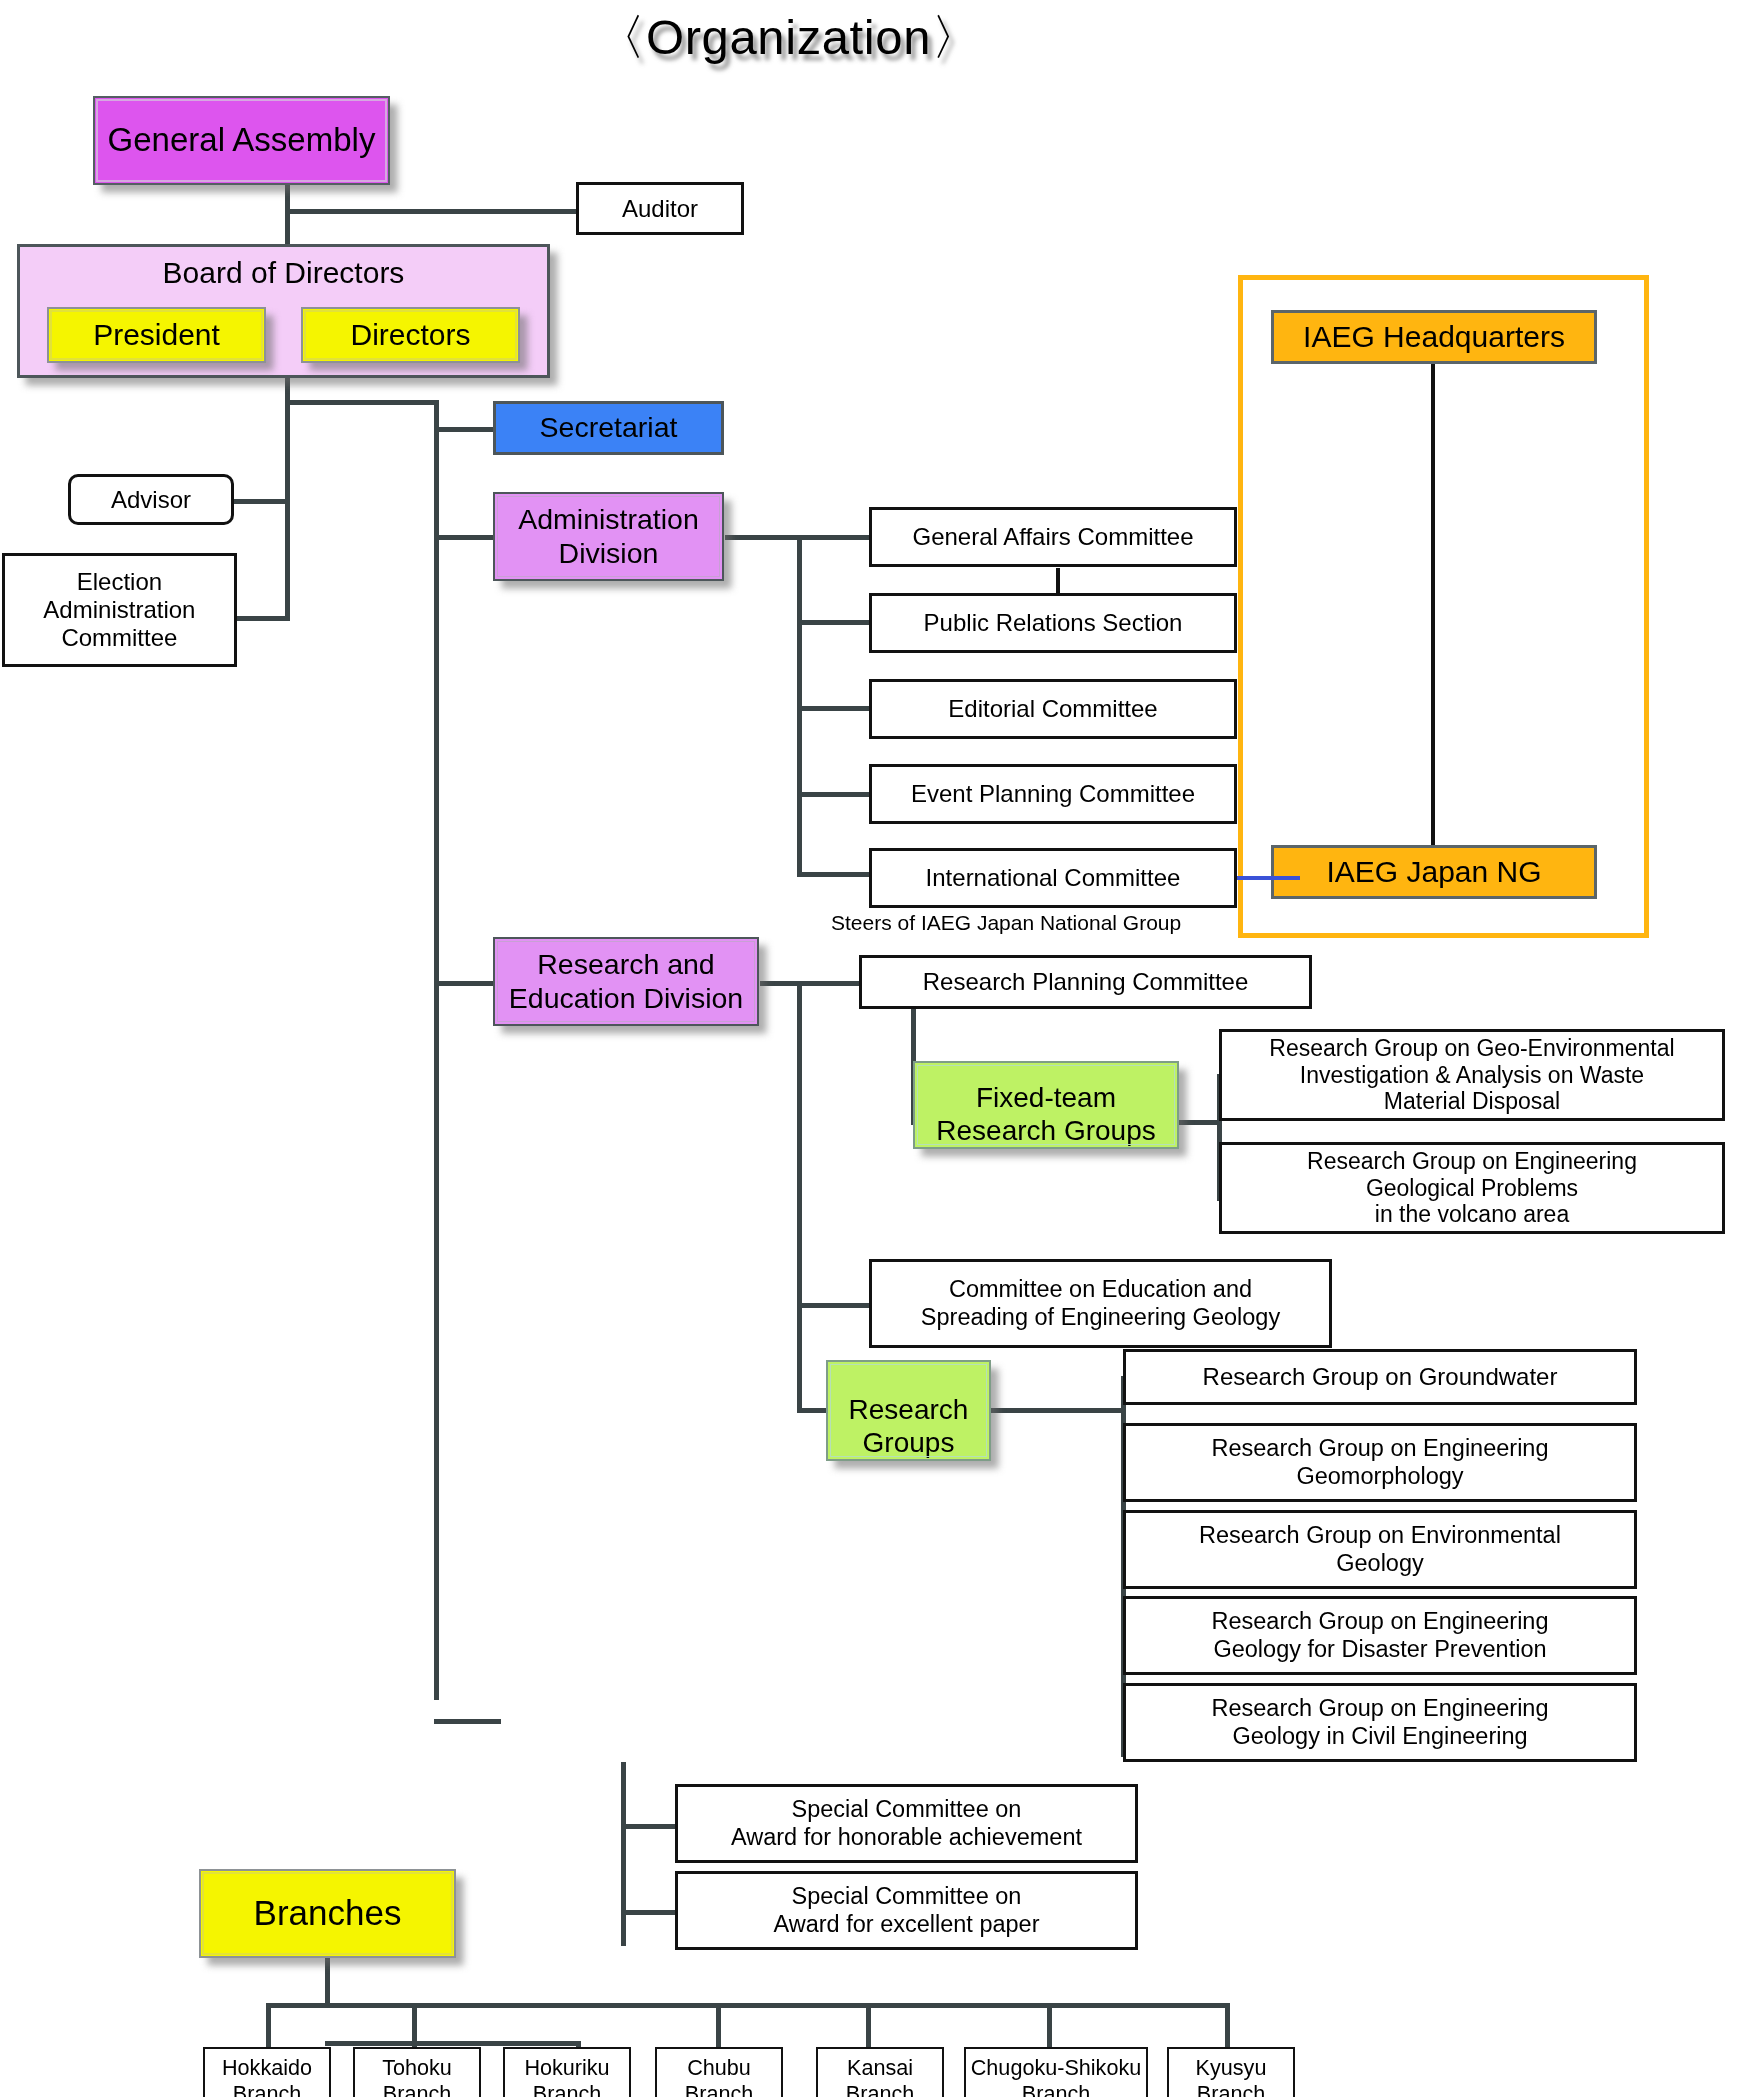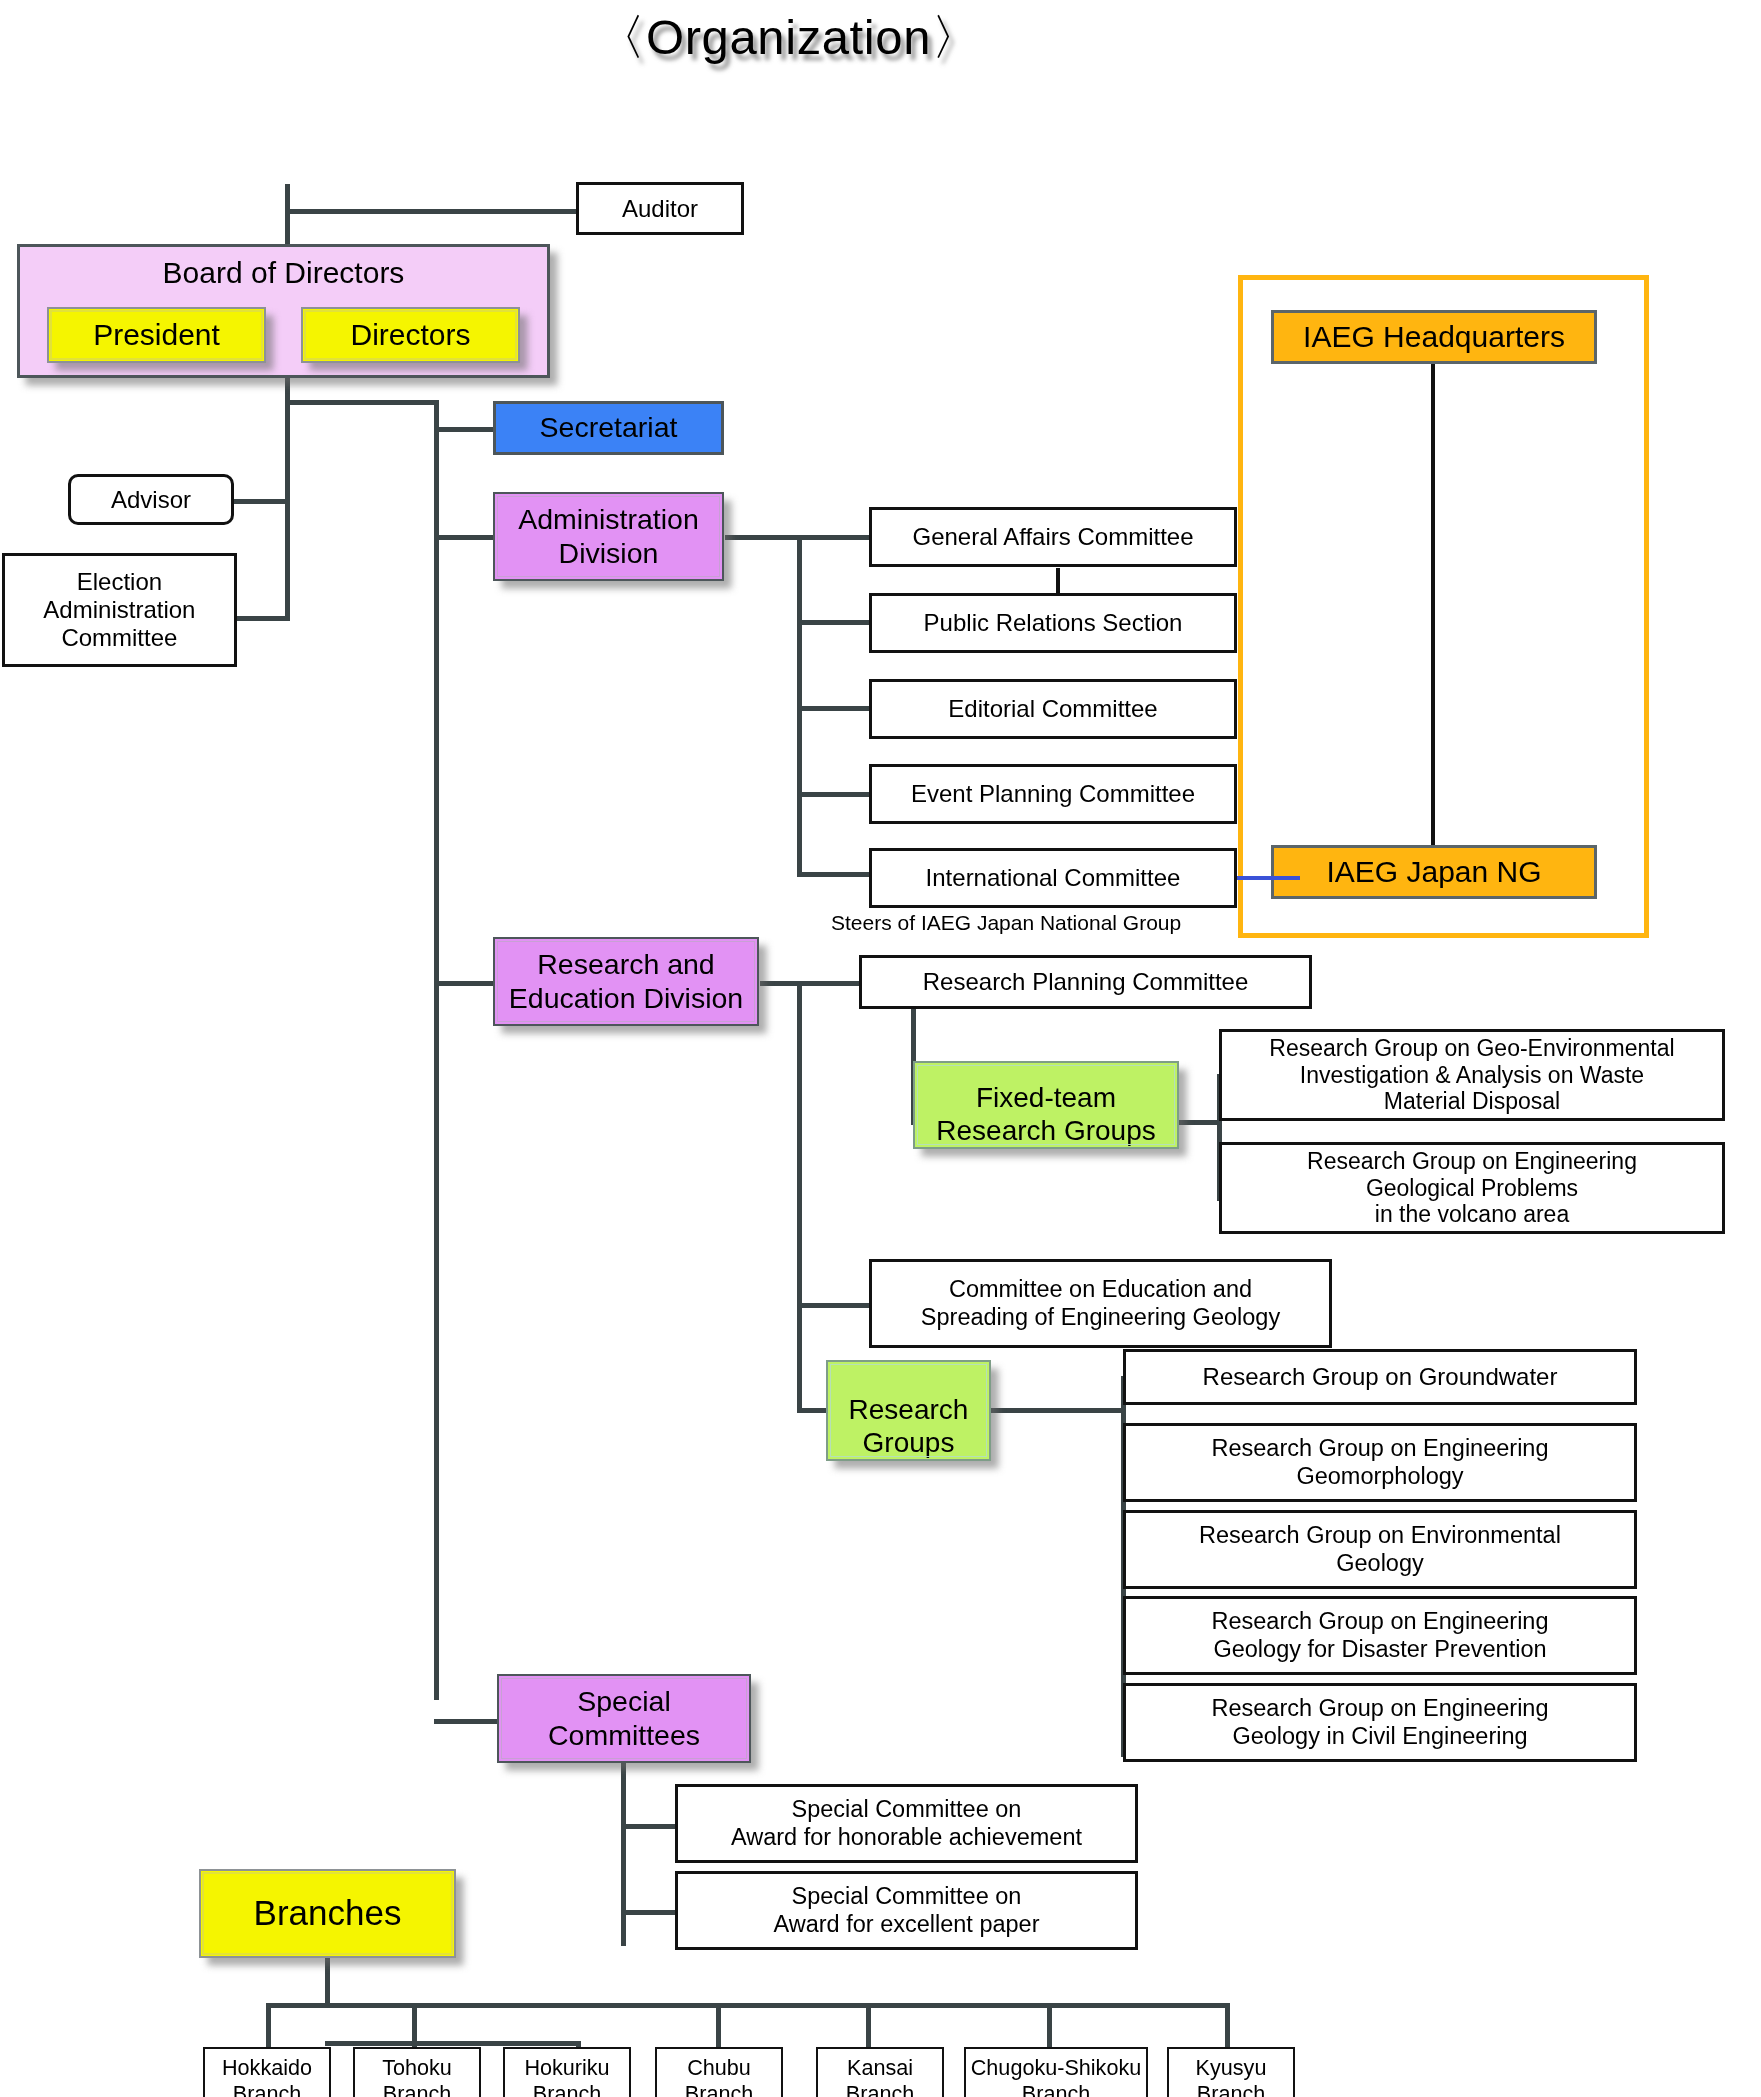--- a/index.html
+++ b/index.html
@@ -134,20 +134,23 @@
 <div id="chart">
 
   <div class="title">〈Organization〉</div>
 
   <div class="ln" style="left:285px; top:184px; width:5px; height:61px;"></div>
 
   <div class="ln" style="left:285px; top:209px; width:292px; height:5px;"></div>
 
   <div class="ln" style="left:285px; top:209px; width:5px; height:36px;"></div>
 
+  <div class="node fancy magenta" style="left:93px; top:96px; width:297px; height:89px;">
+    <span>General  Assembly</span>
+  </div>
 
   <div class="node plain" style="left:576px; top:182px; width:168px; height:53px;">
     <span>Auditor</span>
   </div>
 
   <div class="node fancy pinkpanel" style="left:17px; top:244px; width:533px; height:134px;"></div>
   <div class="panel-label" style="left:17px; top:256px; width:533px;">Board of Directors</div>
   <div class="node fancy yellow" style="left:47px; top:307px; width:219px; height:56px;">
     <span>President</span>
   </div>
@@ -297,24 +300,20 @@
   <div class="node plain" style="left:1123px; top:1596px; width:514px; height:79px; font-size:23.5px;">
     <span style="white-space:pre-line;">Research Group on Engineering
 Geology for Disaster Prevention</span>
   </div>
   <div class="node plain" style="left:1123px; top:1683px; width:514px; height:79px; font-size:23.5px;">
     <span style="white-space:pre-line;">Research Group on Engineering
 Geology in Civil Engineering</span>
   </div>
 
   <div class="ln" style="left:434px; top:1719px; width:67px; height:5px;"></div>
-  <div class="node fancy violet2" style="left:497px; top:1674px; width:254px; height:89px;">
-    <span style="white-space:pre-line;">Special
-Committees</span>
-  </div>
 
   <div class="ln" style="left:621px; top:1762px; width:5px; height:184px;"></div>
   <div class="ln" style="left:621px; top:1824px; width:57px; height:5px;"></div>
   <div class="ln" style="left:621px; top:1910px; width:57px; height:5px;"></div>
 
   <div class="node plain" style="left:675px; top:1784px; width:463px; height:79px; font-size:23.5px;">
     <span style="white-space:pre-line;">Special Committee on
 Award for honorable achievement</span>
   </div>
   <div class="node plain" style="left:675px; top:1871px; width:463px; height:79px; font-size:23.5px;">

